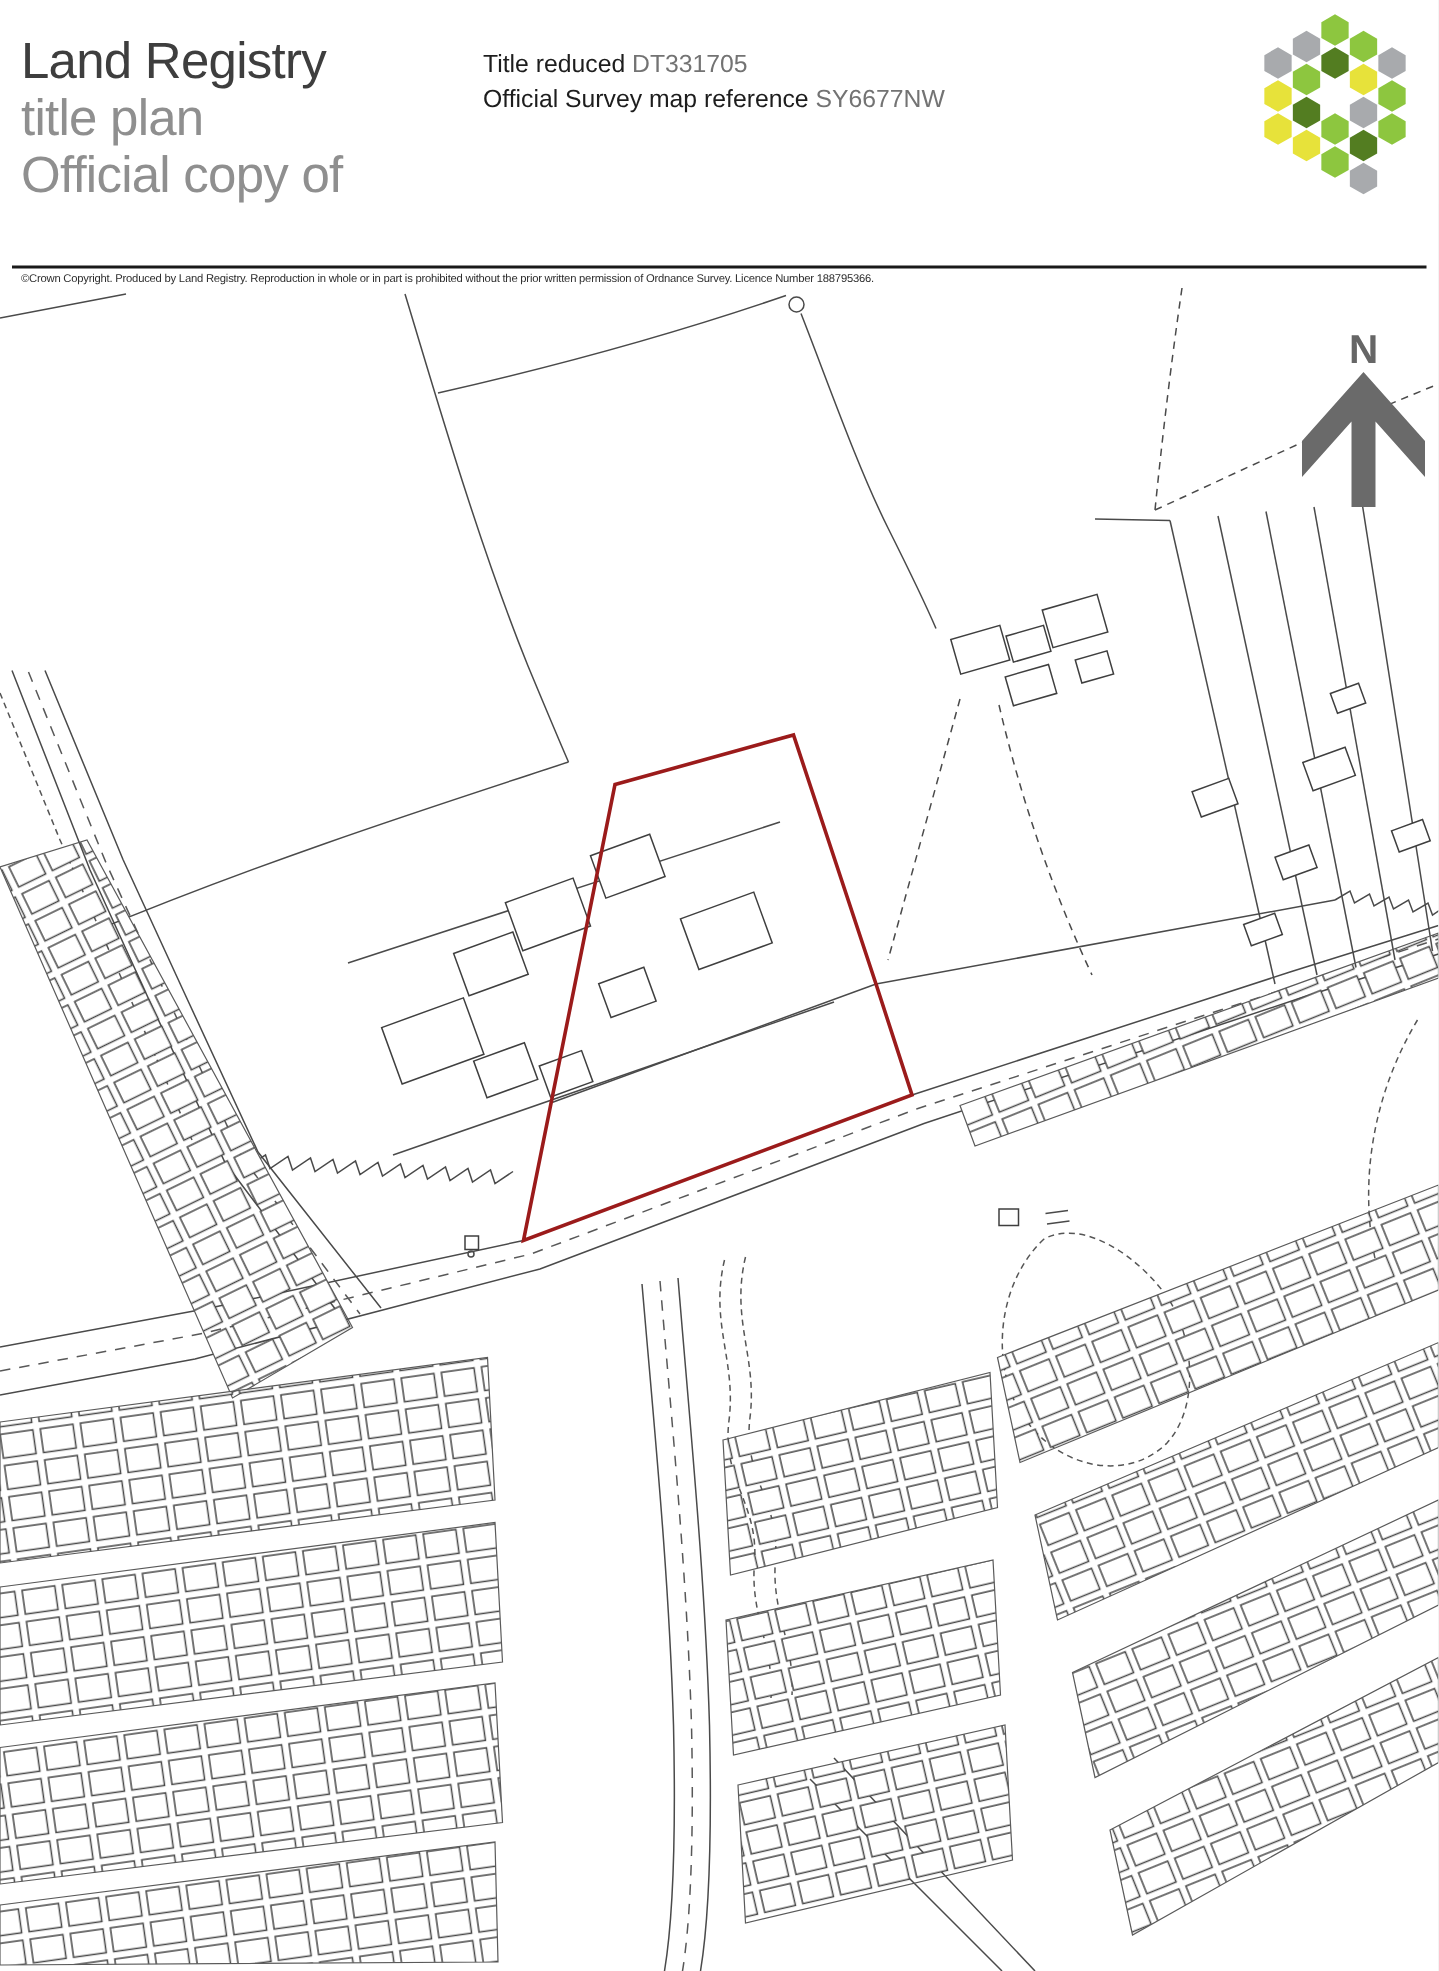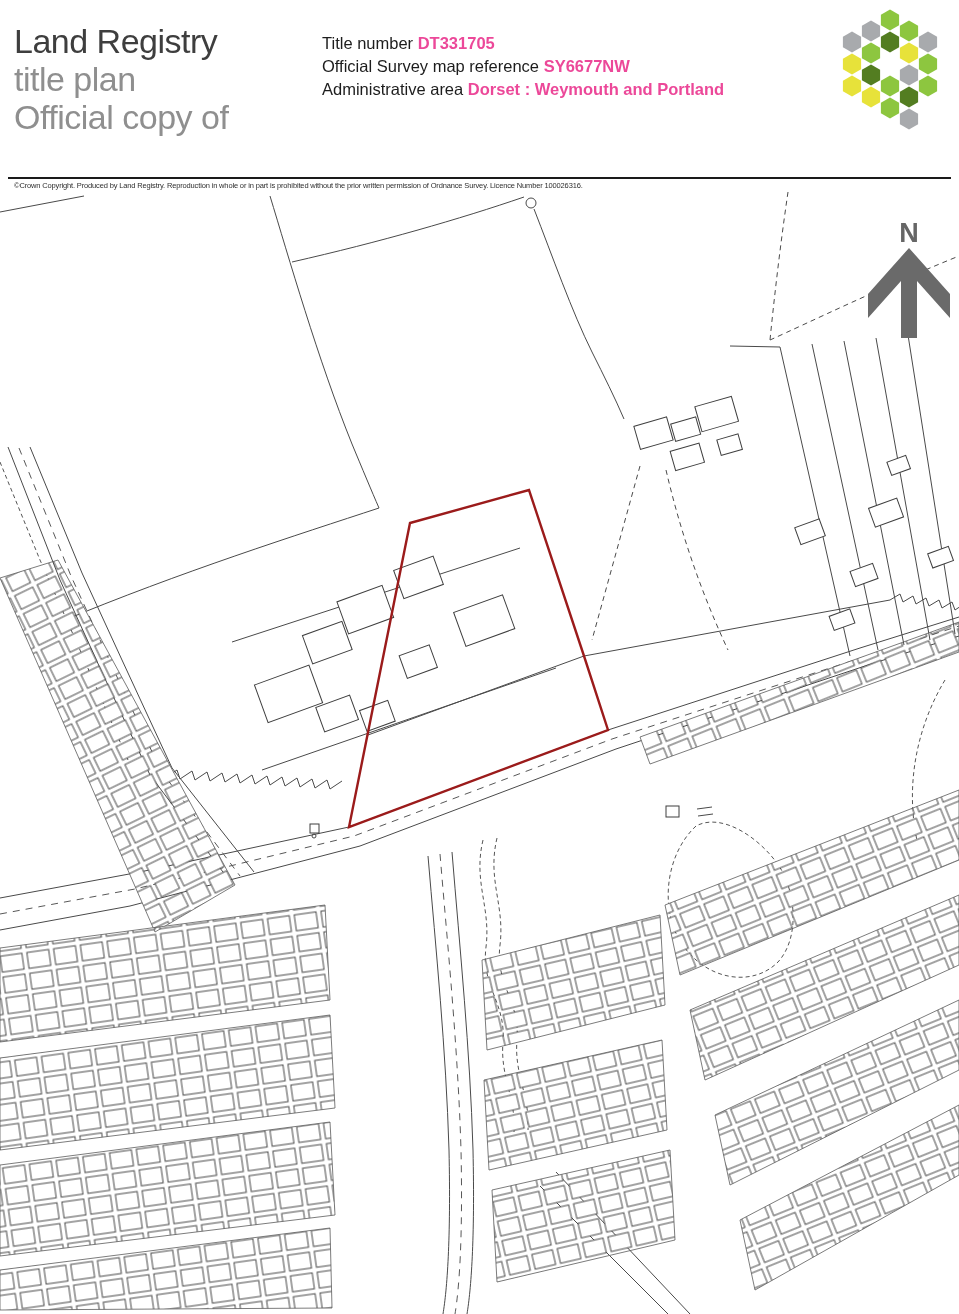--- a/index.html
+++ b/index.html
@@ -15,21 +15,21 @@
   .band{stroke:#5a5a5a;stroke-width:0.8;}
   .boundary{fill:none;stroke:#9b1b1b;stroke-width:2.4;stroke-linejoin:miter;}
   .northA{fill:#6a6a6a;}
   .northN{font-family:"Liberation Sans",sans-serif;font-size:27px;font-weight:bold;fill:#666;}
   
   .header{position:absolute;left:0;top:0;width:959px;height:136px;background:#fff;z-index:5;}
   .brand{position:absolute;left:14px;top:22px;line-height:38px;font-size:34px;letter-spacing:-0.5px;}
   .brand .b1{color:#3e3e3e;}
   .brand .b2{color:#8f8f8f;}
   .meta{position:absolute;left:322px;top:32px;width:438px;font-size:16.5px;line-height:23px;color:#1d1d1d;}
-  .meta b{font-weight:bold;color:#ec4899;}
+  .meta b{font-weight:normal;color:#737373;}
   .logo{position:absolute;left:828px;top:2px;}
   .rule{position:absolute;left:8px;top:177px;width:943px;height:2px;background:#1a1a1a;z-index:6;}
   .copyright{position:absolute;left:14px;top:181px;width:930px;z-index:6;
              font-size:7.5px;letter-spacing:-0.15px;color:#2e2e2e;white-space:nowrap;}
 </style>
 </head>
 <body>
 
 <div class="page">
 
@@ -164,23 +164,22 @@
   </svg>
 
   <div class="header">
     <div class="brand">
       <div class="b1">Land Registry</div>
       <div class="b2">title plan</div>
       <div class="b2">Official copy of</div>
     </div>
 
     <div class="meta">
-      <div><span>Title number </span><b>DT331705</b></div>
+      <div><span>Title reduced </span><b>DT331705</b></div>
       <div><span>Official Survey map reference </span><b>SY6677NW</b></div>
-      <div><span>Administrative area </span><b>Dorset : Weymouth and Portland</b></div>
     </div>
 
     <svg class="logo" width="124" height="150" viewBox="0 0 124 150" xmlns="http://www.w3.org/2000/svg">
       <g>
 
         <g fill="#8dc63f">
           <polygon points="62,7.5 71.1,12.75 71.1,23.25 62,28.5 52.9,23.25 52.9,12.75"></polygon>
           <polygon points="81,18.5 90.1,23.75 90.1,34.25 81,39.5 71.9,34.25 71.9,23.75"></polygon>
           <polygon points="43,40.5 52.1,45.75 52.1,56.25 43,61.5 33.9,56.25 33.9,45.75"></polygon>
           <polygon points="100,51.5 109.1,56.75 109.1,67.25 100,72.5 90.9,67.25 90.9,56.75"></polygon>
@@ -204,15 +203,15 @@
           <polygon points="24,29.5 33.1,34.75 33.1,45.25 24,50.5 14.9,45.25 14.9,34.75"></polygon>
           <polygon points="100,29.5 109.1,34.75 109.1,45.25 100,50.5 90.9,45.25 90.9,34.75"></polygon>
           <polygon points="81,62.5 90.1,67.75 90.1,78.25 81,83.5 71.9,78.25 71.9,67.75"></polygon>
           <polygon points="81,106.5 90.1,111.75 90.1,122.25 81,127.5 71.9,122.25 71.9,111.75"></polygon>
         </g>
       </g>
     </svg>
   </div>
 
   <div class="rule"></div>
-  <div class="copyright">©Crown Copyright.  Produced by Land Registry.  Reproduction in whole or in part is prohibited without the prior written permission of Ordnance Survey. Licence Number 100026316.</div>
+  <div class="copyright">©Crown Copyright.  Produced by Land Registry.  Reproduction in whole or in part is prohibited without the prior written permission of Ordnance Survey. Licence Number 188795366.</div>
 
 </div>
 
 </body></html>

